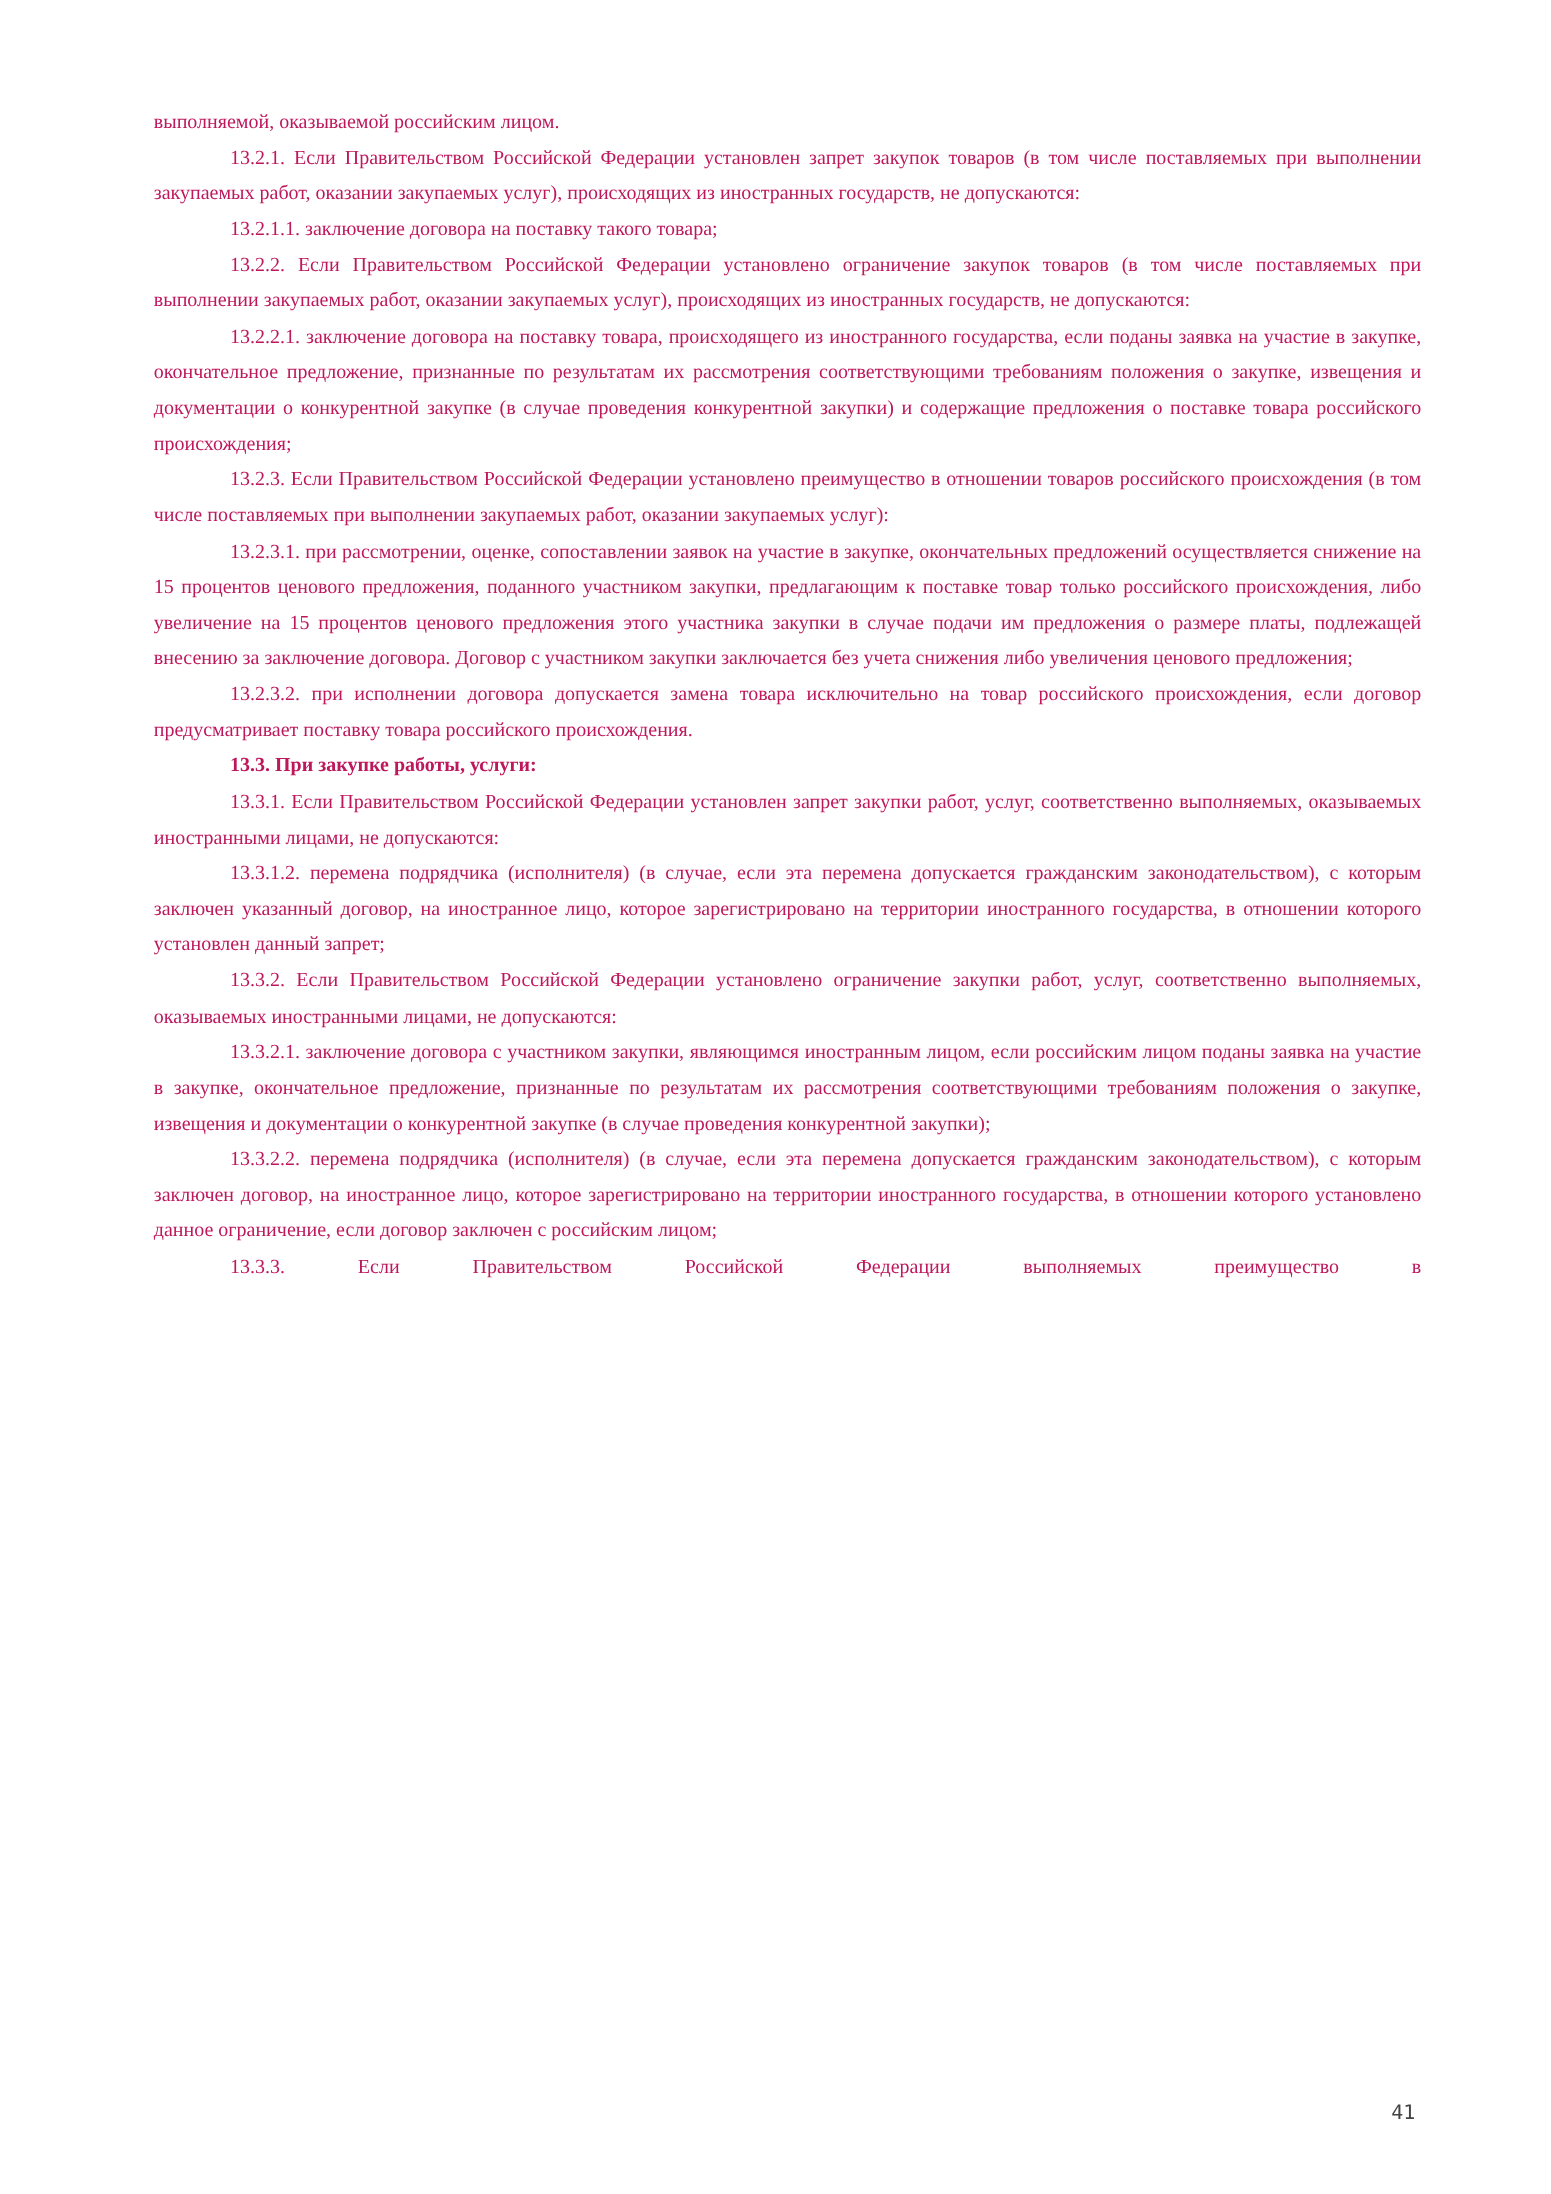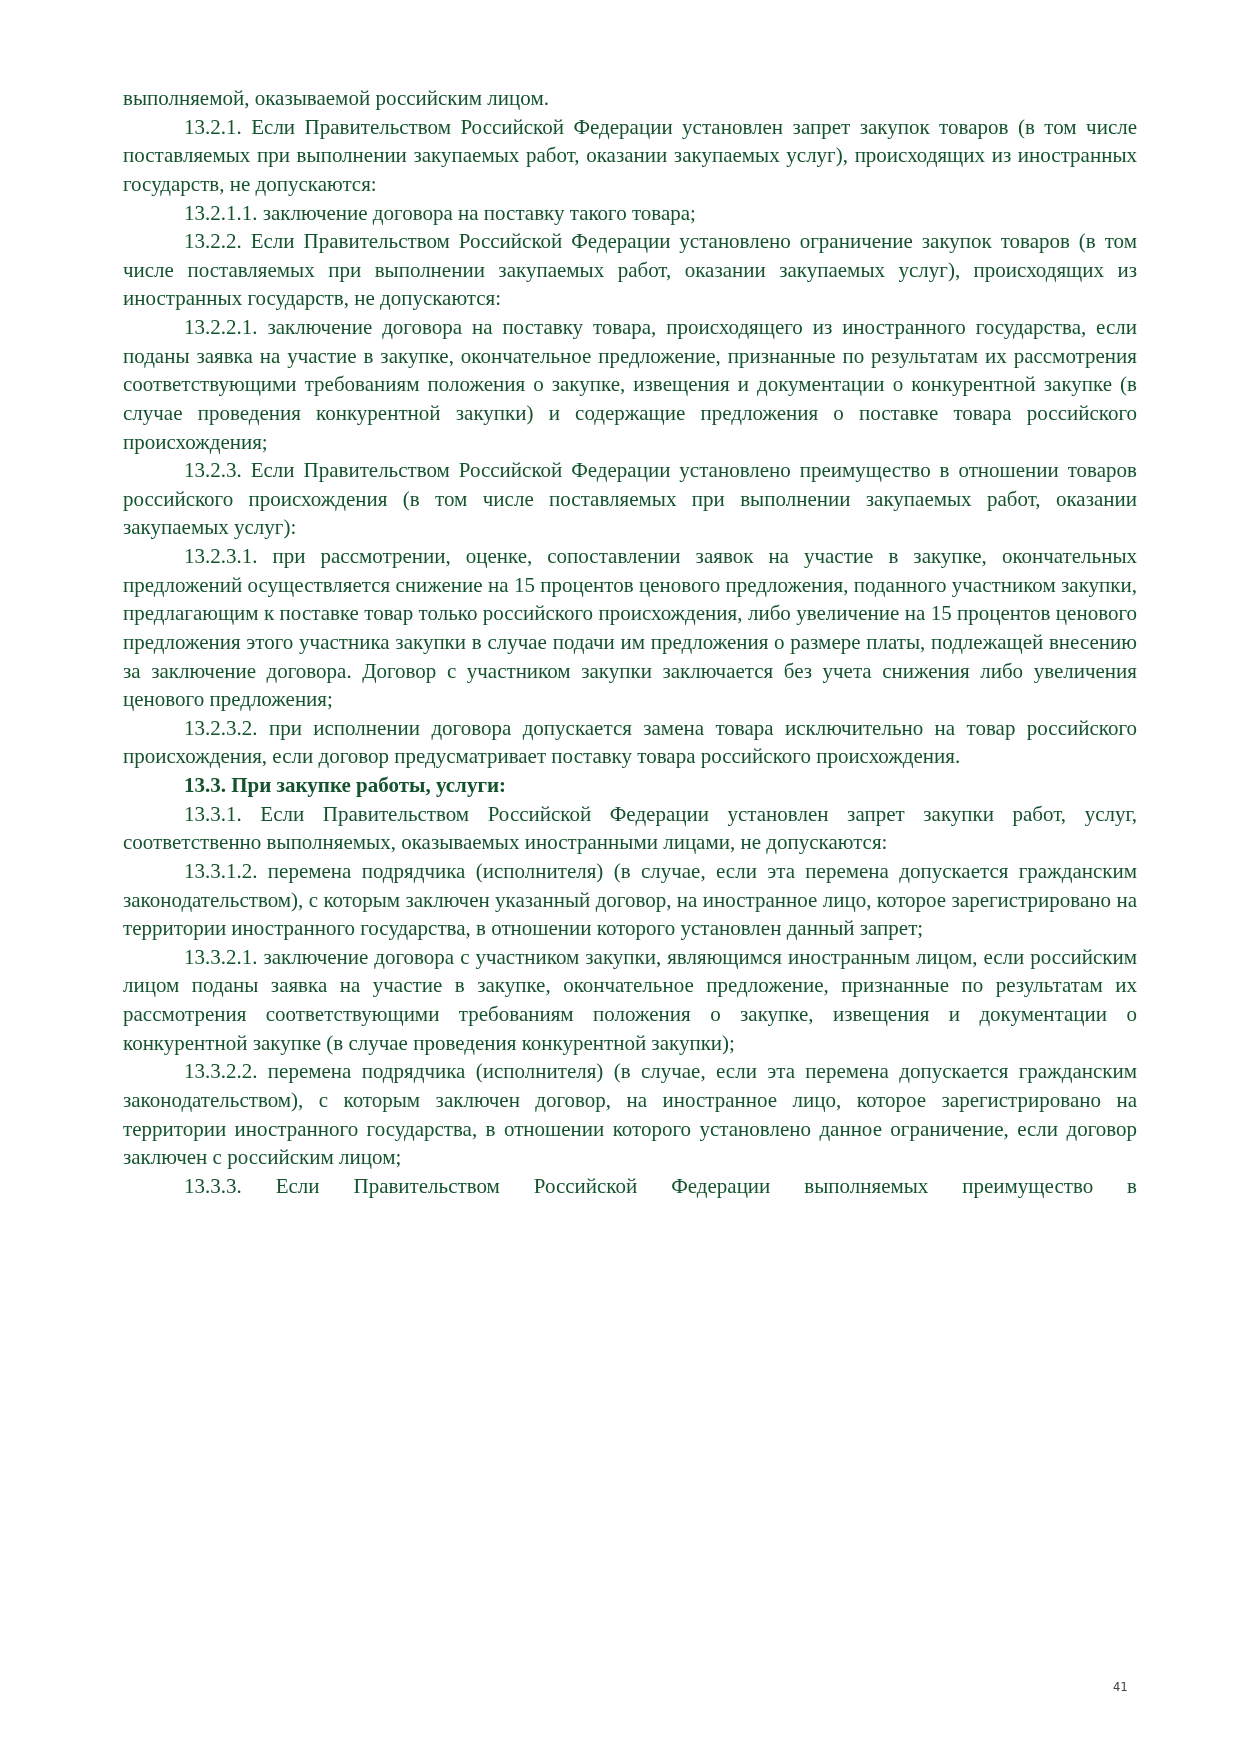--- a/index.html
+++ b/index.html
@@ -3,51 +3,52 @@
 <meta charset="utf-8">
 <style>
   html, body { margin: 0; padding: 0; background: #ffffff; }
   body { width: 1241px; height: 1755px; position: relative; overflow: hidden; }
   .page {
     position: absolute;
     left: 123px;
     top: 84px;
     width: 1014px;
     font-family: "Liberation Serif", serif;
-    font-size: 21px;
+    font-size: 16px;
     line-height: 28.62px;
-    color: #14532d;
+    color: #be185d;
     text-align: justify;
   }
   .page p { margin: 0; text-indent: 61px; }
   .page p.noindent { text-indent: 0; }
   .page p.heading { font-weight: bold; }
   .page p.last { text-align-last: justify; }
   .page-number {
     position: absolute;
     left: 1113px;
     top: 1680px;
     font-family: "DejaVu Sans Mono", monospace;
-    font-size: 12px;
+    font-size: 16px;
     color: #444444;
   }
 </style>
 </head>
 <body>
 
 <div class="page">
   <p class="noindent">выполняемой, оказываемой российским лицом.</p>
   <p>13.2.1. Если Правительством Российской Федерации установлен запрет закупок товаров (в том числе поставляемых при выполнении закупаемых работ, оказании закупаемых услуг), происходящих из иностранных государств, не допускаются:</p>
   <p>13.2.1.1. заключение договора на поставку такого товара;</p>
   <p>13.2.2. Если Правительством Российской Федерации установлено ограничение закупок товаров (в том числе поставляемых при выполнении закупаемых работ, оказании закупаемых услуг), происходящих из иностранных государств, не допускаются:</p>
   <p>13.2.2.1. заключение договора на поставку товара, происходящего из иностранного государства, если поданы заявка на участие в закупке, окончательное предложение, признанные по результатам их рассмотрения соответствующими требованиям положения о закупке, извещения и документации о конкурентной закупке (в случае проведения конкурентной закупки) и содержащие предложения о поставке товара российского происхождения;</p>
   <p>13.2.3. Если Правительством Российской Федерации установлено преимущество в отношении товаров российского происхождения (в том числе поставляемых при выполнении закупаемых работ, оказании закупаемых услуг):</p>
   <p>13.2.3.1. при рассмотрении, оценке, сопоставлении заявок на участие в закупке, окончательных предложений осуществляется снижение на 15 процентов ценового предложения, поданного участником закупки, предлагающим к поставке товар только российского происхождения, либо увеличение на 15 процентов ценового предложения этого участника закупки в случае подачи им предложения о размере платы, подлежащей внесению за заключение договора. Договор с участником закупки заключается без учета снижения либо увеличения ценового предложения;</p>
   <p>13.2.3.2. при исполнении договора допускается замена товара исключительно на товар российского происхождения, если договор предусматривает поставку товара российского происхождения.</p>
   <p class="heading">13.3. При закупке работы, услуги:</p>
   <p>13.3.1. Если Правительством Российской Федерации установлен запрет закупки работ, услуг, соответственно выполняемых, оказываемых иностранными лицами, не допускаются:</p>
   <p>13.3.1.2. перемена подрядчика (исполнителя) (в случае, если эта перемена допускается гражданским законодательством), с которым заключен указанный договор, на иностранное лицо, которое зарегистрировано на территории иностранного государства, в отношении которого установлен данный запрет;</p>
+  <p>13.3.2. Если Правительством Российской Федерации установлено ограничение закупки работ, услуг, соответственно выполняемых, оказываемых иностранными лицами, не допускаются:</p>
   <p>13.3.2.1. заключение договора с участником закупки, являющимся иностранным лицом, если российским лицом поданы заявка на участие в закупке, окончательное предложение, признанные по результатам их рассмотрения соответствующими требованиям положения о закупке, извещения и документации о конкурентной закупке (в случае проведения конкурентной закупки);</p>
   <p>13.3.2.2. перемена подрядчика (исполнителя) (в случае, если эта перемена допускается гражданским законодательством), с которым заключен договор, на иностранное лицо, которое зарегистрировано на территории иностранного государства, в отношении которого установлено данное ограничение, если договор заключен с российским лицом;</p>
   <p class="last">13.3.3. Если Правительством Российской Федерации выполняемых преимущество в</p>
 </div>
 
 <div class="page-number">41</div>
 
 </body></html>

